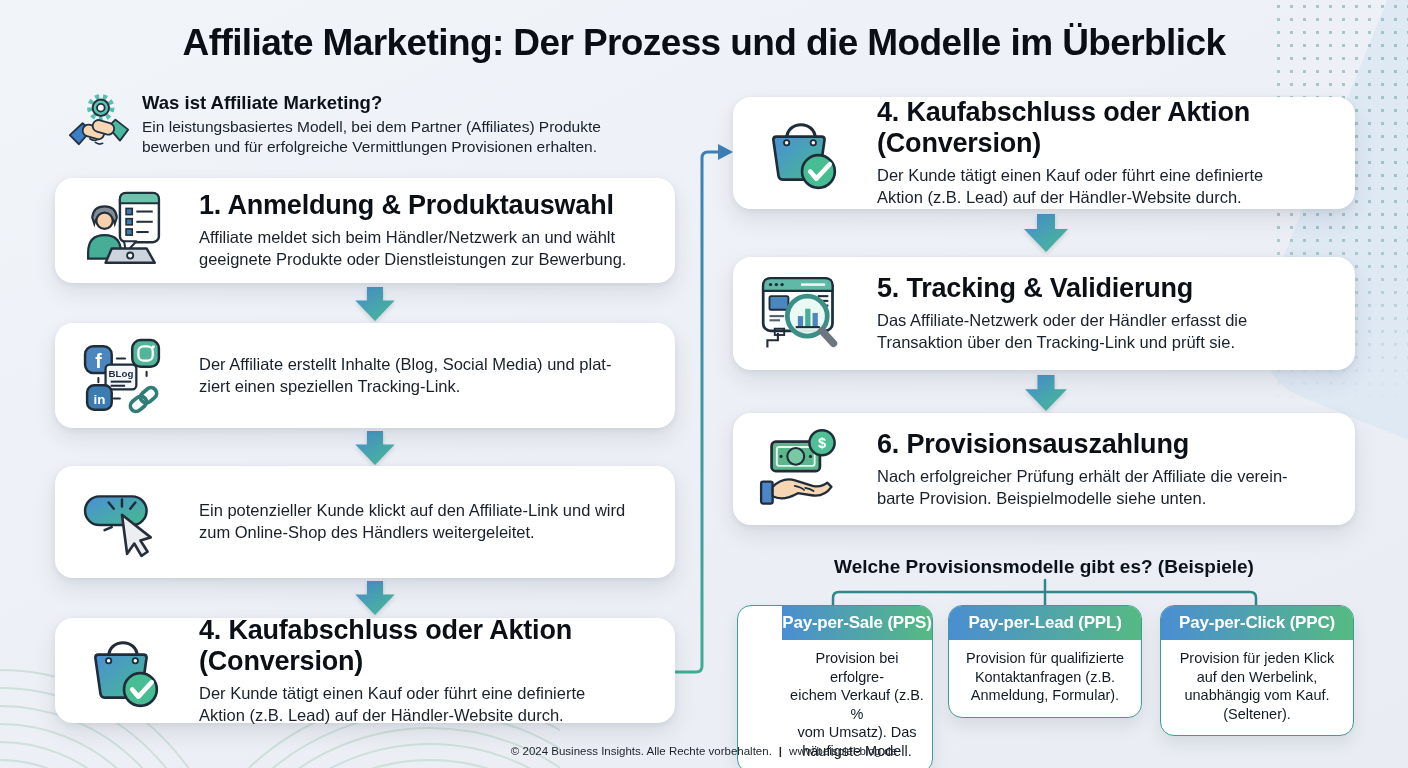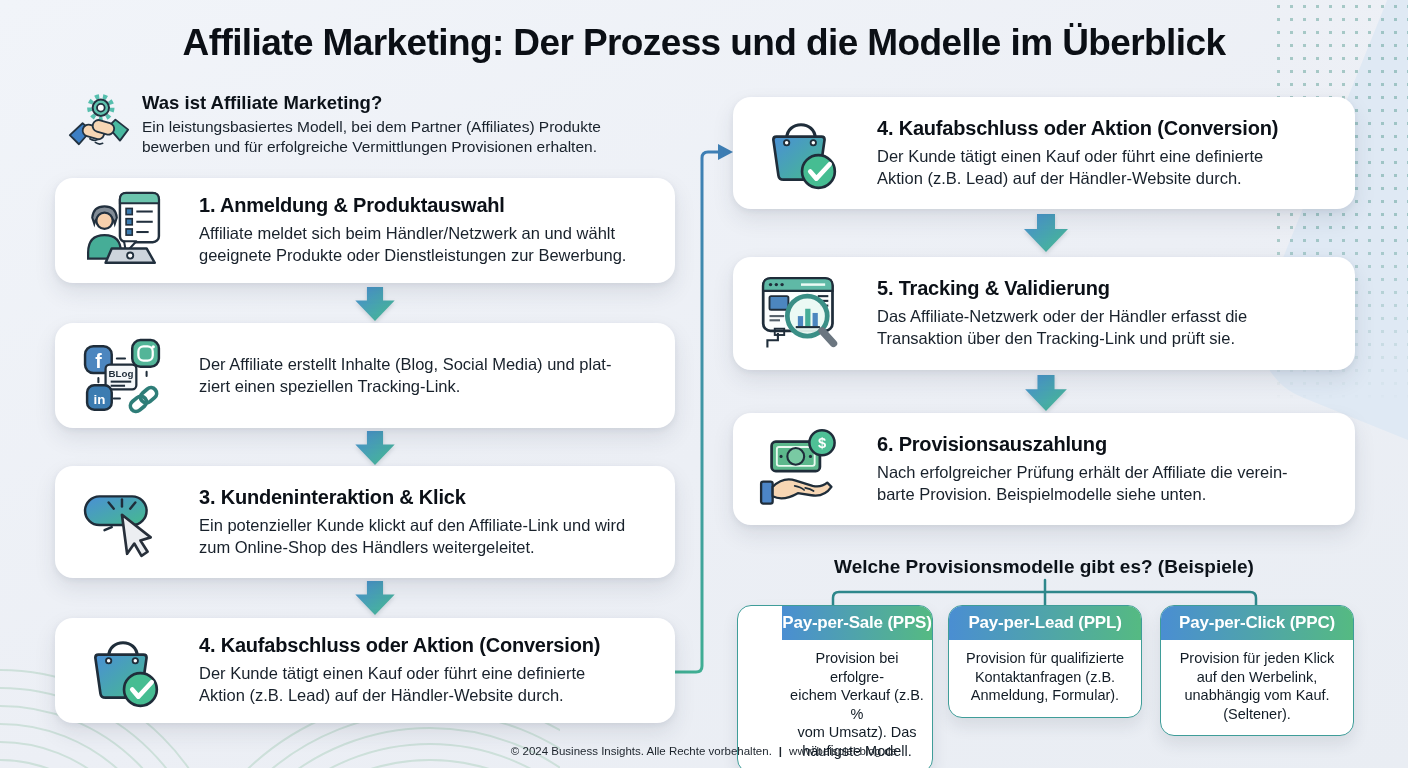--- a/index.html
+++ b/index.html
@@ -26,21 +26,21 @@
   .intro { position:absolute; left:68px; top:92px; display:flex; gap:12px; width:600px; z-index:2; }
   .intro-icon { width:62px; flex:none; }
   .intro-head { font-size:18.5px; font-weight:bold; color:#0c1219; margin-bottom:3px; }
   .intro-body { font-size:15.5px; line-height:1.32; color:#18212b; white-space:pre-line; }
   
   .card { position:absolute; background:#fff; border-radius:18px; z-index:2;
     box-shadow:0 10px 22px rgba(35,48,68,.10), 0 2px 6px rgba(35,48,68,.07);
     display:flex; align-items:center; padding:0 18px 0 20px; }
   .card .icon { width:96px; flex:none; display:flex; justify-content:center; align-items:center; }
   .card .txt { margin-left:28px; }
-  .step-title { font-size:20px; font-weight:bold; color:#0b1017; letter-spacing:-0.2px; margin-bottom:6px; }
+  .step-title { font-size:27px; font-weight:bold; color:#0b1017; letter-spacing:-0.2px; margin-bottom:6px; }
   .step-body { font-size:16.5px; color:#18212b; line-height:1.32; white-space:pre-line; }
   .down-arrow { position:absolute; z-index:1; filter:drop-shadow(0 2px 2px rgba(40,60,80,.18)); }
   .flow-connector, .bracket { position:absolute; z-index:1; }
   
   .models-heading { position:absolute; left:733px; top:556px; width:622px; text-align:center;
     font-size:19px; font-weight:bold; color:#0c1219; z-index:2; }
   .model-card { position:absolute; top:605px; background:#fff; border:1.7px solid #3f9d99;
     border-radius:14px; overflow:hidden; z-index:2;
     box-shadow:0 8px 16px rgba(35,48,68,.10); }
   .model-head { height:34px; display:flex; align-items:center; justify-content:center;
@@ -185,21 +185,20 @@
       <g stroke="#1f2d3a" stroke-width="2.4" stroke-linecap="round">
         <line x1="30" y1="26" x2="25" y2="20"></line>
           <line x1="38" y1="24" x2="38" y2="17"></line>
           <line x1="46" y1="26" x2="51" y2="20"></line>
         <line x1="28" y1="44" x2="21" y2="47"></line>
       </g>
       <path d="M38 32 L43 70 L50 60 L57 72 L63 68 L56 57 L66 54 Z" fill="#eceef1" stroke="#272f3a" stroke-width="2.6" stroke-linejoin="round"></path>
     </svg>
   </div>
   <div class="txt">
-    <h2 class="step-title">3. Kundeninteraktion &amp; Klick</h2>
     <p class="step-body">Ein potenzieller Kunde klickt auf den Affiliate-Link und wird
 zum Online-Shop des Händlers weitergeleitet.</p>
   </div>
 </section>
 
 <svg class="down-arrow" style="left:351px; top:581px;" width="48" height="34" viewBox="0 0 48 38">
   <path d="M15 0 h18 v15 h13 L24 38 L2 15 h13 Z" fill="url(#g-bg)"></path>
 </svg>
 
 <section class="card" style="left:55px; top:618px; width:620px; height:105px;">

